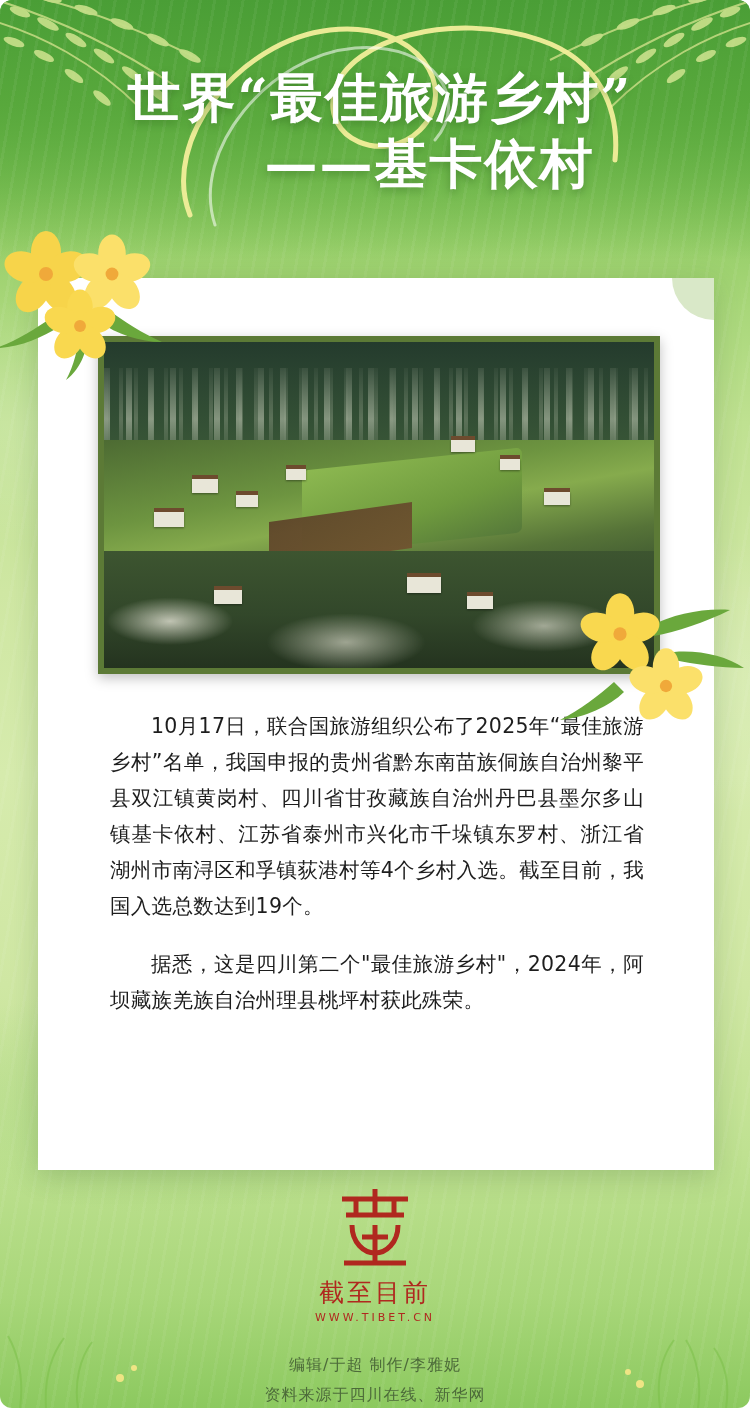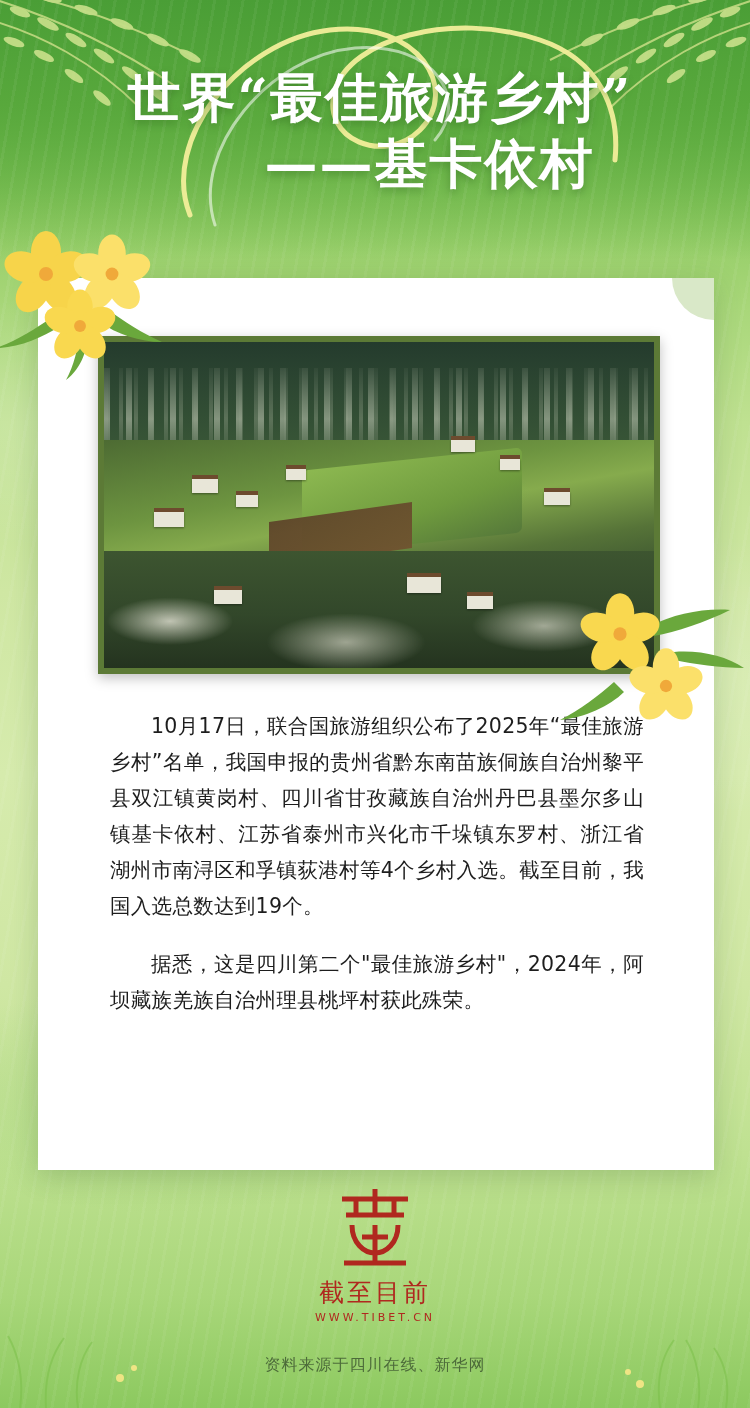--- a/index.html
+++ b/index.html
@@ -11,20 +11,21 @@
     height: 1408px;
     font-family: "Liberation Sans", sans-serif;
     overflow: hidden;
   }
   .poster {
     position: relative;
     width: 750px;
     height: 1408px;
     background: linear-gradient(180deg, #5fae3f 0%, #6cb84a 6%, #8cc95f 14%, #a9d77a 22%, #bfe191 30%, #cfe7a3 42%, #d6ebad 55%, #cfe7a3 70%, #bfe191 82%, #a9d77a 92%, #8cc95f 100%);
     overflow: hidden;
+    border-radius: 12px;
   }
   
   .field-texture {
     position: absolute;
     left: 0; top: 0; right: 0; bottom: 0;
     background:
       radial-gradient(ellipse 420px 180px at 10% 30%, rgba(255,255,255,0.18), rgba(255,255,255,0) 70%),
       radial-gradient(ellipse 500px 200px at 90% 48%, rgba(255,255,255,0.16), rgba(255,255,255,0) 70%),
       radial-gradient(ellipse 380px 160px at 22% 78%, rgba(120,190,90,0.25), rgba(255,255,255,0) 72%),
       repeating-linear-gradient(100deg, rgba(255,255,255,0.05) 0px, rgba(255,255,255,0.05) 3px, rgba(255,255,255,0) 3px, rgba(255,255,255,0) 14px);
@@ -423,20 +424,21 @@
           <path d="M20 40 C20 58 32 68 43 68 C54 68 66 58 66 40"></path>
           <path d="M43 40 V78"></path>
           <path d="M12 78 H74"></path>
           <path d="M30 52 H56"></path>
         </g>
       </svg>
     </div>
     <div class="brand-cn">截至目前</div>
     <div class="brand-en">WWW.TIBET.CN</div>
     <div class="credits">
+      <div>编辑/于超 制作/李雅妮</div>
       <div>资料来源于四川在线、新华网</div>
     </div>
   </div>
 
   <svg class="grass" viewBox="0 0 750 150">
     <g stroke="#7cc04a" stroke-width="2" fill="none" opacity="0.55">
       <path d="M20 150 C24 120 18 96 8 78"></path>
       <path d="M46 150 C44 118 52 96 64 80"></path>
       <path d="M78 150 C74 124 80 100 92 84"></path>
       <path d="M660 150 C656 120 662 98 674 82"></path>

